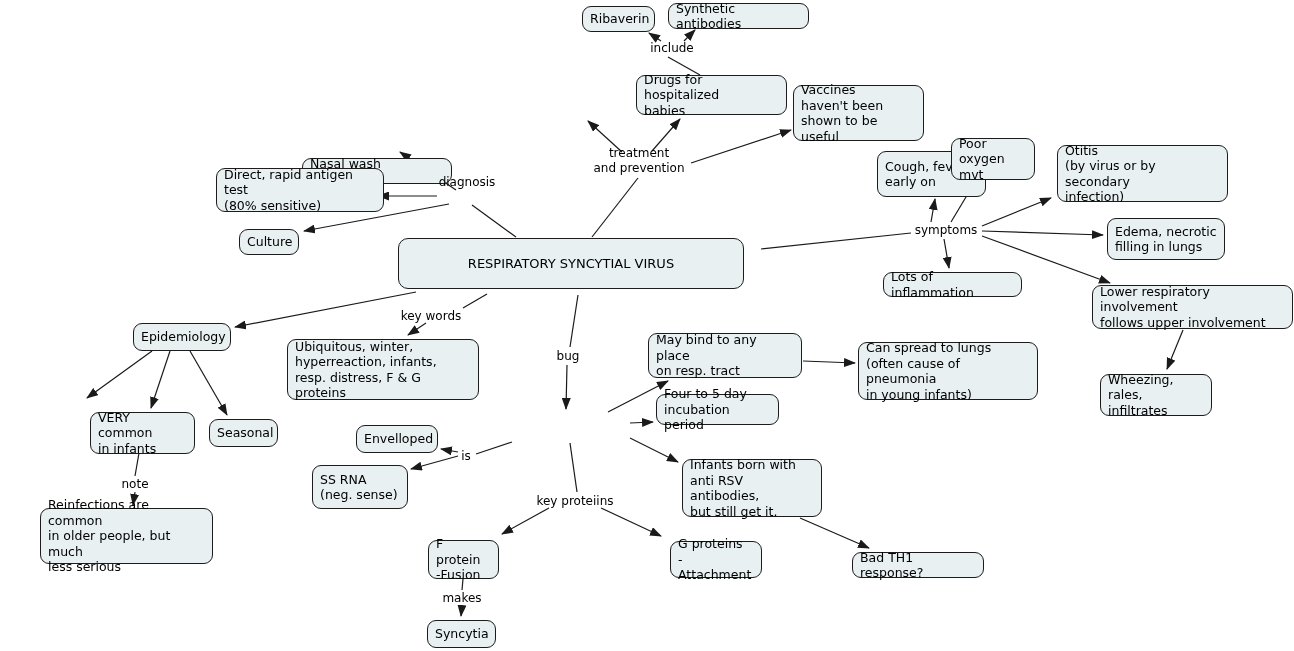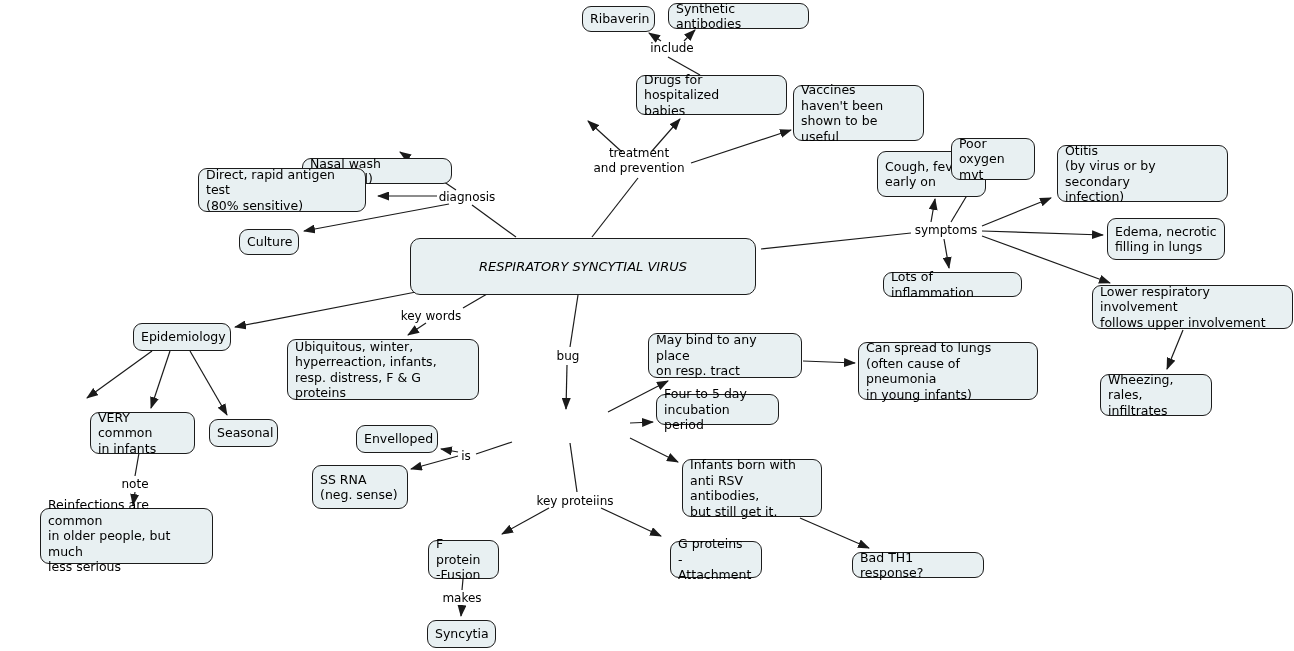--- a/index.html
+++ b/index.html
@@ -93,25 +93,25 @@
   </svg>
 
   <div class="node" style="left:582px;top:6px;width:73px;height:26px;">Ribaverin</div>
   <div class="node" style="left:668px;top:3px;width:141px;height:26px;">Synthetic antibodies</div>
   <div class="node" style="left:636px;top:75px;width:151px;height:40px;">Drugs for hospitalized
 babies</div>
   <div class="node" style="left:793px;top:85px;width:131px;height:56px;">Vaccines
 haven't been
 shown to be useful</div>
   <div class="node" style="left:302px;top:122px;width:150px;height:26px;margin-top:36px;">Nasal wash (prefered)</div>
-  <div class="node" style="left:198px;top:168px;width:168px;height:44px;">Direct, rapid antigen test
+  <div class="node" style="left:216px;top:168px;width:168px;height:44px;">Direct, rapid antigen test
 (80% sensitive)</div>
   <div class="node" style="left:239px;top:229px;width:60px;height:26px;">Culture</div>
 
-  <div class="node central" style="left:410px;top:238px;width:346px;height:57px;font-style:italic;">RESPIRATORY SYNCYTIAL VIRUS</div>
+  <div class="node central" style="left:398px;top:238px;width:346px;height:51px;">RESPIRATORY SYNCYTIAL VIRUS</div>
 
   <div class="node" style="left:877px;top:151px;width:109px;height:46px;">Cough, fever
 early on</div>
   <div class="node overlay" style="left:951px;top:138px;width:84px;height:42px;">Poor
 oxygen mvt</div>
   <div class="node" style="left:1057px;top:145px;width:171px;height:57px;">Otitis
 (by virus or by secondary
 infection)</div>
   <div class="node" style="left:1107px;top:218px;width:118px;height:42px;">Edema, necrotic
 filling in lungs</div>
@@ -148,21 +148,21 @@
   <div class="node" style="left:670px;top:541px;width:92px;height:37px;">G proteins
 -Attachment</div>
   <div class="node" style="left:852px;top:552px;width:132px;height:26px;">Bad TH1 response?</div>
   <div class="node" style="left:428px;top:540px;width:71px;height:39px;">F protein
 -Fusion</div>
   <div class="node" style="left:427px;top:620px;width:69px;height:28px;">Syncytia</div>
 
   <div class="link-label" style="left:672px;top:48px;">include</div>
   <div class="link-label" style="left:639px;top:161px;">treatment
 and prevention</div>
-  <div class="link-label" style="left:467px;top:197px;">diagnosis</div>
+  <div class="link-label" style="left:467px;top:182px;">diagnosis</div>
   <div class="link-label" style="left:946px;top:230px;">symptoms</div>
   <div class="link-label" style="left:431px;top:316px;">key words</div>
   <div class="link-label" style="left:568px;top:356px;">bug</div>
   <div class="link-label" style="left:135px;top:484px;">note</div>
   <div class="link-label" style="left:466px;top:456px;">is</div>
   <div class="link-label" style="left:575px;top:501px;">key proteiins</div>
   <div class="link-label" style="left:462px;top:598px;">makes</div>
 
 </div>
 

